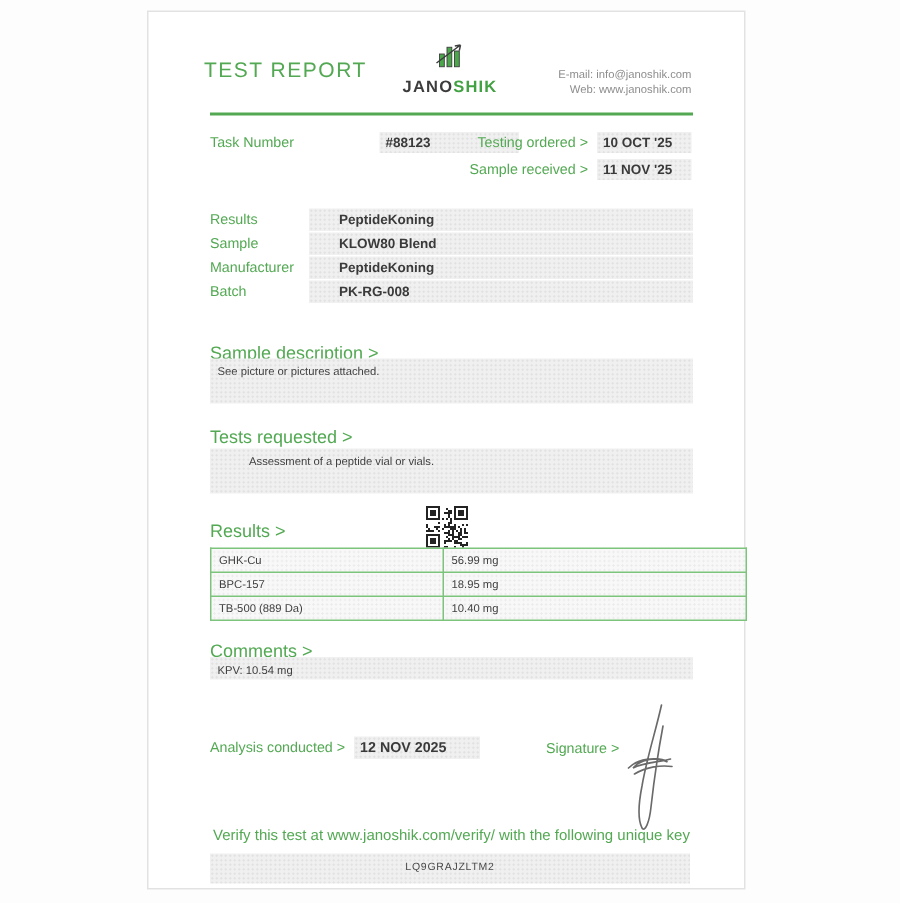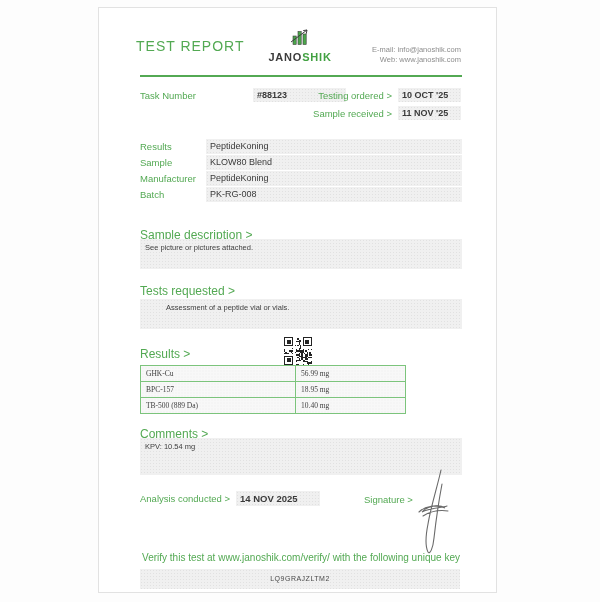--- a/index.html
+++ b/index.html
@@ -34,27 +34,27 @@
   .valbox{height:14px;line-height:14px;padding-left:4px;font-size:9px;font-weight:bold;color:var(--dark);}
   .task-val{width:93px;margin-left:48px;}
 
   .dates{right:35px;top:80px;}
   .date-row{display:flex;align-items:center;justify-content:flex-end;gap:6px;margin-bottom:4px;}
   .date-val{width:63px;}
 
   .info{left:41px;top:131px;width:322px;}
   .info-row{display:flex;align-items:center;height:15px;margin-bottom:1px;}
   .info-label{width:66px;color:var(--green);font-size:9.5px;}
-  .info-val{flex:1;height:15px;line-height:15px;padding-left:4px;font-size:9px;font-weight:normal;color:var(--dark);}
+  .info-val{flex:1;height:15px;line-height:15px;padding-left:20px;font-size:9px;font-weight:bold;color:var(--dark);}
 
   .sec-label{color:var(--green);font-size:12px;}
   .gbox{left:41px;width:322px;font-size:7.5px;color:#3f3f3f;padding:4px 5px;line-height:9px;}
 
   .qr{left:185px;top:329px;width:28px;height:28px;}
-  .results-table{left:41px;top:357px;width:266px;border-collapse:collapse;font-family:Liberation Serif, serif;}
+  .results-table{left:41px;top:357px;width:358px;border-collapse:collapse;}
   .results-table td{
     border:1px solid var(--tbl-green);
     height:16px;font-size:7.5px;color:#3f3f3f;padding:0 0 0 5px;
     background-color:#f8f8f8;
     background-image:radial-gradient(#ececec 0.6px, rgba(0,0,0,0) 0.7px);
     background-size:3px 3px;
   }
   .results-table td.c1{width:155px;}
 
   .analysis-row{left:41px;top:483px;display:flex;align-items:center;gap:6px;}
@@ -345,25 +345,25 @@
           <td>18.95 mg</td>
         </tr>
         <tr>
           <td class="c1">TB-500 (889 Da)</td>
           <td>10.40 mg</td>
         </tr>
       </tbody>
     </table>
 
     <div class="abs sec-label" style="left:41px;top:419px;">Comments &gt;</div>
-    <div class="abs gbox field" style="top:430px;height:37px;">KPV: 10.54 mg</div>
+    <div class="abs gbox field" style="top:430px;height:15px;">KPV: 10.54 mg</div>
 
     <div class="abs analysis-row">
       <span class="glabel">Analysis conducted &gt;</span>
-      <span class="valbox field analysis-val">14 NOV 2025</span>
+      <span class="valbox field analysis-val">12 NOV 2025</span>
     </div>
     <div class="abs glabel sig-label">Signature &gt;</div>
     <div class="abs sig">
       <svg viewBox="0 0 48 92" width="48" height="92">
         <path d="M30,4 C26,22 20,40 17,58 C15,68 14,80 17,86 C19,89 22,82 23,72 C25,54 28,34 31,18
                  M8,46 C14,40 26,38 34,42 C28,38 16,40 11,46 C18,42 30,42 36,40 M12,50 C20,45 30,44 37,45" stroke="#6a6a6a" stroke-width="1.1" fill="none" stroke-linecap="round"></path>
       </svg>
     </div>
 
     <div class="abs verify">Verify this test at www.janoshik.com/verify/ with the following unique key</div>

